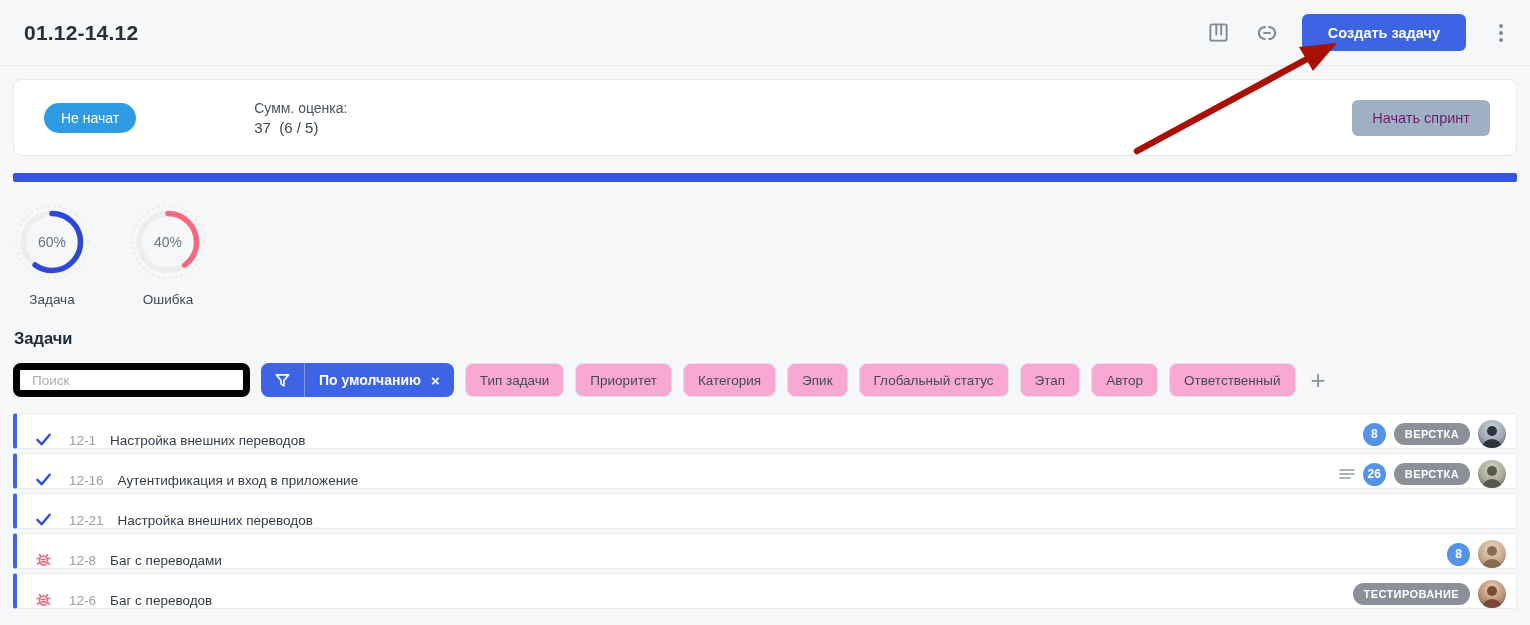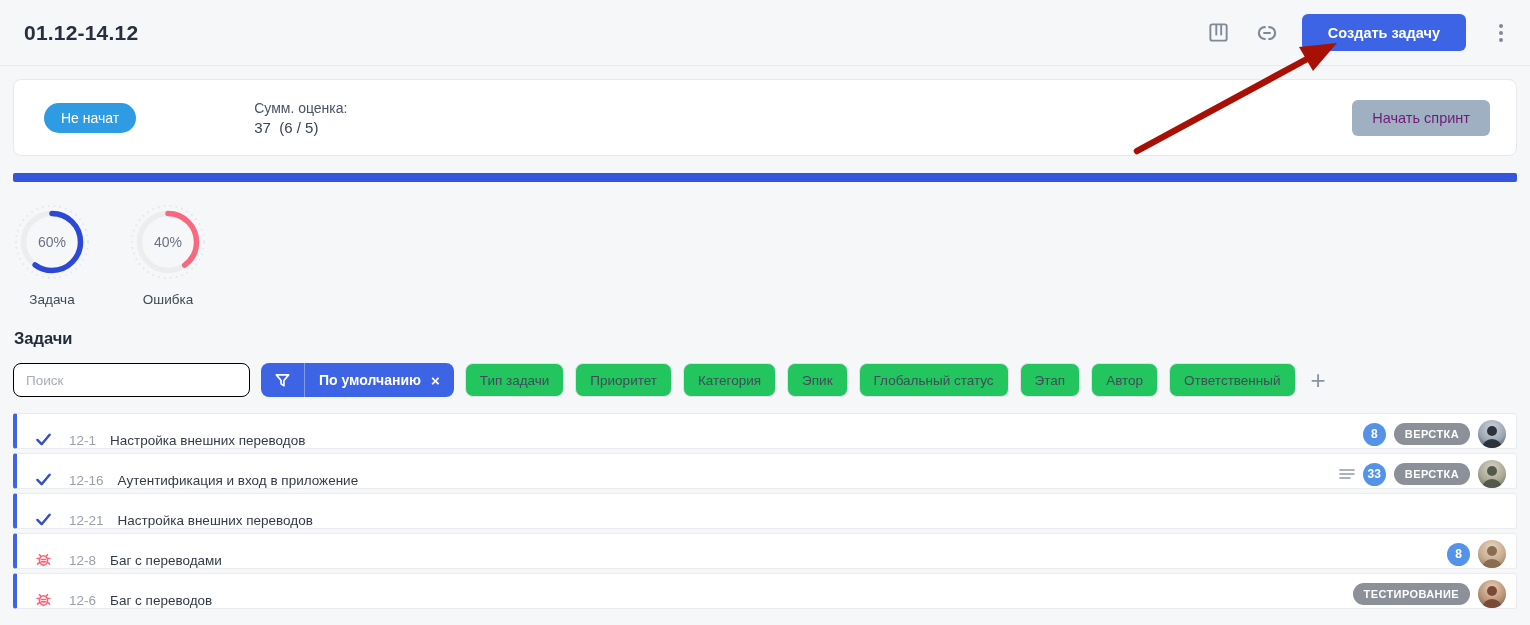--- a/index.html
+++ b/index.html
@@ -58,36 +58,36 @@
   
   .donuts { display:flex; gap:36px; padding:20px 0 0 12px; }
   .donut-widget { width:80px; text-align:center; }
   .donut-label { font-size:13.5px; color:#3f4document; color:#3f4856; margin-top:6px; }
   .donut-pct { font-size:14px; fill:#6b7380; font-family:"Liberation Sans", sans-serif; }
 
   
   .tasks-heading { margin:22px 0 0 14px; font-size:16.5px; font-weight:bold; color:#222b38; }
   .filter-row { display:flex; align-items:center; gap:11px; margin:15px 13px 0; }
   .search-input {
-    width:237px; height:34px; border:1px solid #000000; border-radius:8px;
+    width:237px; height:34px; border:7px solid #000000; border-radius:8px;
     padding:0 12px; font-size:13.5px; color:#3a4453; background:#fff;
     font-family:"Liberation Sans", sans-serif; outline:none;
   }
   .search-input::placeholder { color:#a6adb8; }
   .filter-btn {
     height:34px; background:#3d64e4; border:none; border-radius:8px;
     display:flex; align-items:center; color:#fff; cursor:pointer; padding:0;
     font-family:"Liberation Sans", sans-serif;
   }
   .filter-btn .funnel-seg { padding:0 13px; display:flex; align-items:center; }
   .filter-btn .divider { width:1px; height:34px; background:rgba(255,255,255,.35); }
   .filter-btn .label-seg { padding:0 14px; display:flex; align-items:center; gap:10px; font-size:14px; font-weight:bold;justify-content:center; }
   .filter-btn .close-x { font-size:15px; font-weight:bold; cursor:pointer; }
   .chip {
-    height:34px; background:#22c55e; border:1px solid #dfe3e9; border-radius:8px;
+    height:34px; background:#f9a8d4; border:1px solid #dfe3e9; border-radius:8px;
     padding:0 14px; font-size:13.5px; color:#414b5a; display:flex; align-items:center;
     cursor:pointer; white-space:nowrap; font-family:"Liberation Sans", sans-serif;
   }
   .add-chip { font-size:26px; color:#8b95a1; font-weight:300; margin-left:4px; cursor:pointer; line-height:20px; }
 
   
   .task-list { margin:16px 13px 0; }
   .task-row {
     height:36px; background:#fff; border:1px solid #e9ebef;
     border-left:4px solid #3d64e4; border-radius:3px;
@@ -240,21 +240,21 @@
     <span class="task-id">12-16</span>
     <span class="task-title">Аутентификация и вход в приложение</span>
     <span class="row-right">
       <span class="desc-icon">
         <svg width="16" height="14" viewBox="0 0 16 14" stroke="#8e99a8" stroke-width="1.6" stroke-linecap="round">
             <line x1="1" y1="3" x2="15" y2="3"></line>
             <line x1="1" y1="7" x2="15" y2="7"></line>
             <line x1="1" y1="11" x2="11" y2="11"></line>
           </svg>
       </span>
-      <span class="count-badge">33</span>
+      <span class="count-badge">26</span>
       <span class="tag-pill">ВЕРСТКА</span>
       <span class="avatar av2">
         <svg viewBox="0 0 28 28" width="28" height="28">
             <circle cx="14" cy="11" r="5" fill="#55594b"></circle>
             <path d="M4 28 a10 9 0 0 1 20 0 z" fill="#55594b"></path>
           </svg>
       </span>
     </span>
   </div>
 

